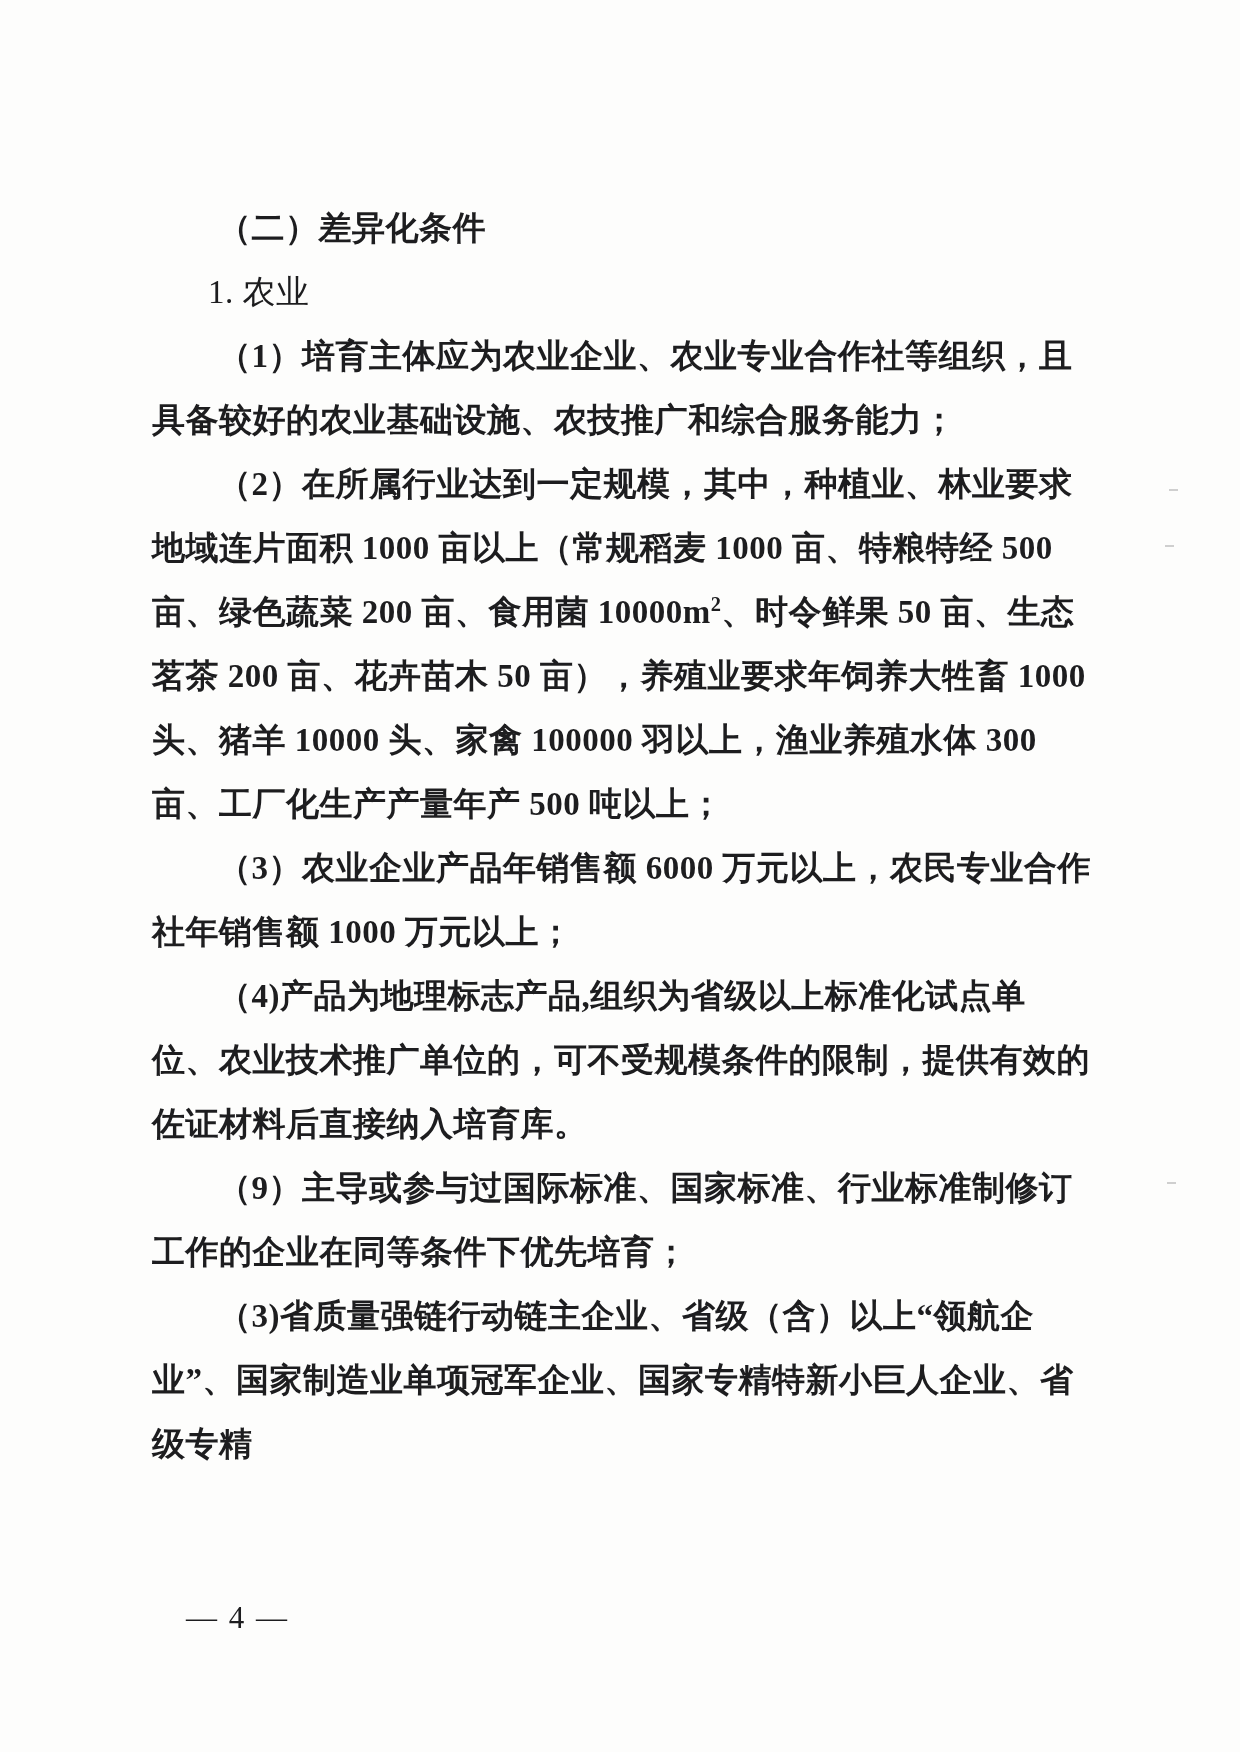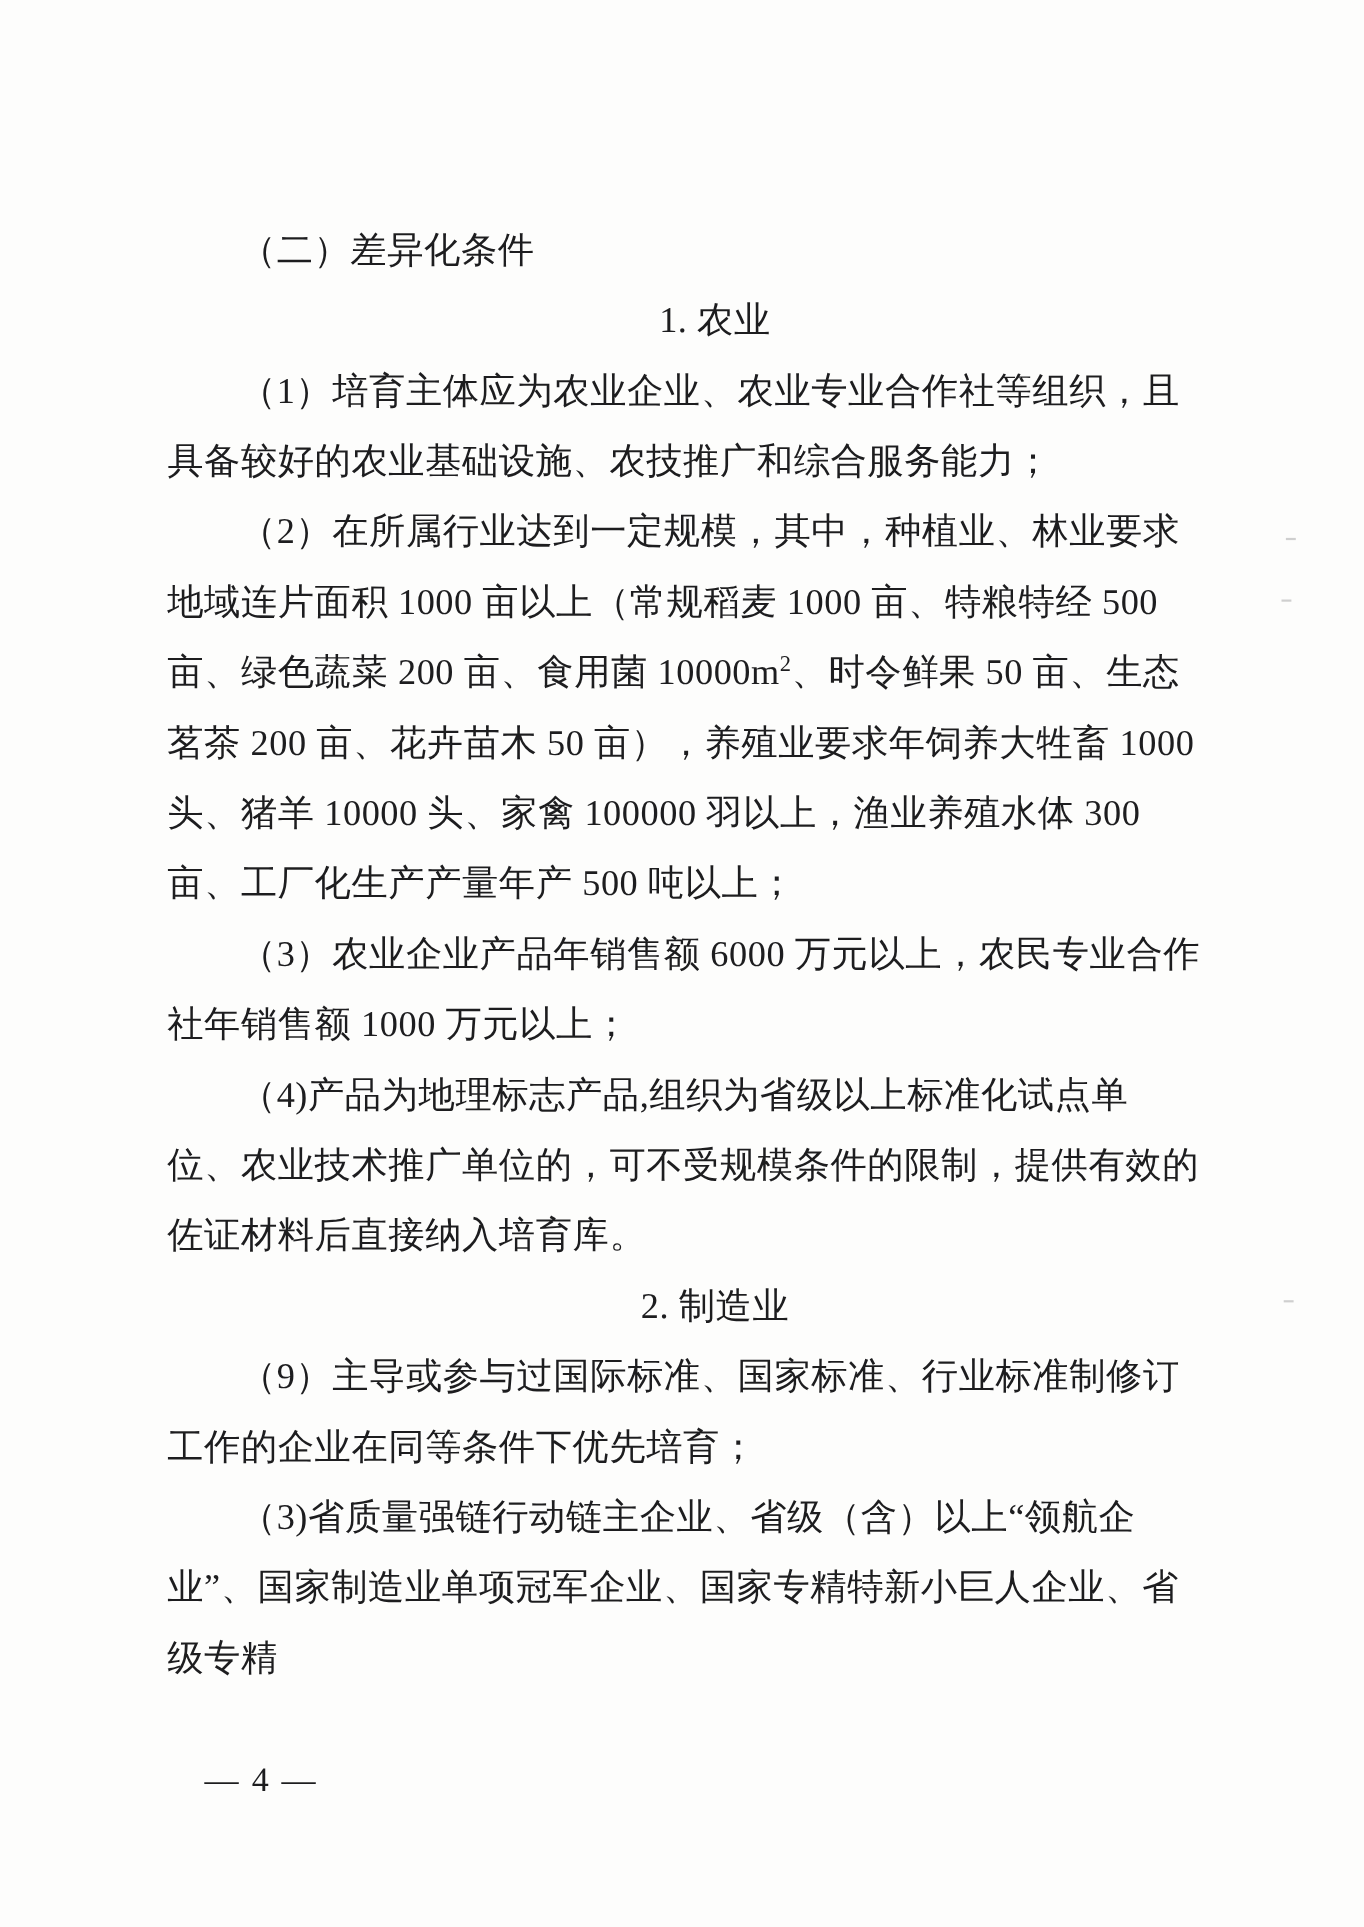--- a/index.html
+++ b/index.html
@@ -24,24 +24,24 @@
   .doc-line {
     font-family: "Liberation Serif", "DejaVu Serif", serif;
     font-size: 33px;
     line-height: 64px;
     color: #1d1d1f;
     letter-spacing: 0.5px;
     white-space: pre-wrap;
   }
   .indent {
     text-indent: 66px;
+    font-weight: bold;
   }
   .indent-small {
     text-indent: 56px;
-    text-align: center;
   }
   .para {
     margin: 0;
   }
   .page-number {
     position: absolute;
     left: 186px;
     top: 1600px;
     font-family: "Liberation Serif", "DejaVu Serif", serif;
     font-size: 31px;
@@ -79,21 +79,20 @@
     <p class="doc-line para indent-small">1. 农业</p>
 
     <p class="doc-line para indent">（1）培育主体应为农业企业、农业专业合作社等组织，且具备较好的农业基础设施、农技推广和综合服务能力；</p>
 
     <p class="doc-line para indent"><span>（2）在所属行业达到一定规模，其中，种植业、林业要求地域连片面积 1000 亩以上（常规稻麦 1000 亩、特粮特经 500 亩、绿色蔬菜 200 亩、食用菌 10000m</span><sup>2</sup><span>、时令鲜果 50 亩、生态茗茶 200 亩、花卉苗木 50 亩），养殖业要求年饲养大牲畜 1000 头、猪羊 10000 头、家禽 100000 羽以上，渔业养殖水体 300 亩、工厂化生产产量年产 500 吨以上；</span></p>
 
     <p class="doc-line para indent">（3）农业企业产品年销售额 6000 万元以上，农民专业合作社年销售额 1000 万元以上；</p>
 
     <p class="doc-line para indent">（4)产品为地理标志产品,组织为省级以上标准化试点单位、农业技术推广单位的，可不受规模条件的限制，提供有效的佐证材料后直接纳入培育库。</p>
 
-    <p class="doc-line para indent-small">2. 制造业</p>
 
 
     <p class="doc-line para indent">（9）主导或参与过国际标准、国家标准、行业标准制修订工作的企业在同等条件下优先培育；</p>
 
     <p class="doc-line para indent">（3)省质量强链行动链主企业、省级（含）以上“领航企业”、国家制造业单项冠军企业、国家专精特新小巨人企业、省级专精</p>
 
   </div>
 
   <div class="page-number">— 4 —</div>
 

